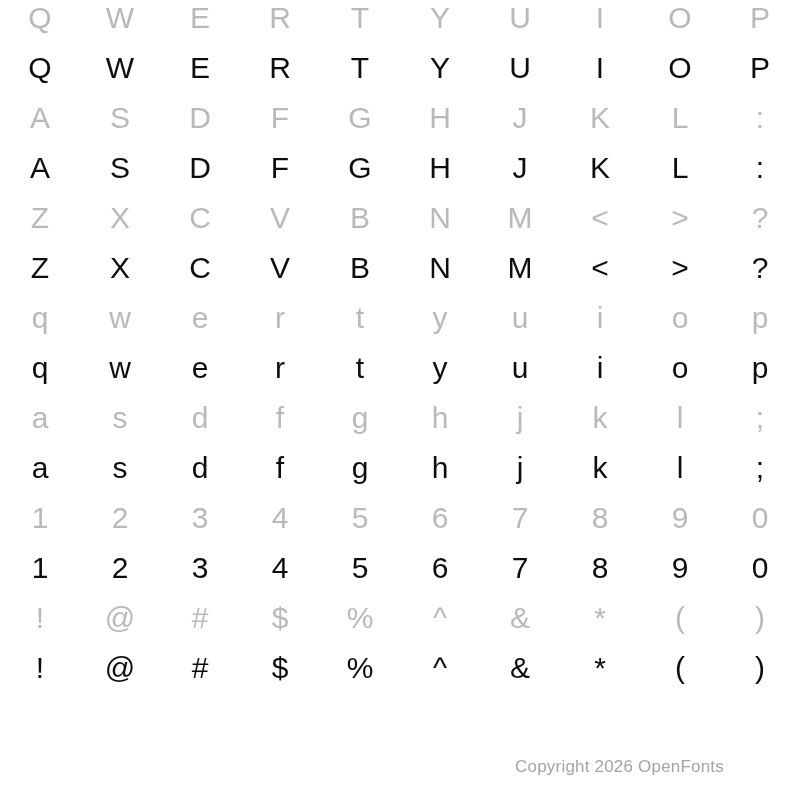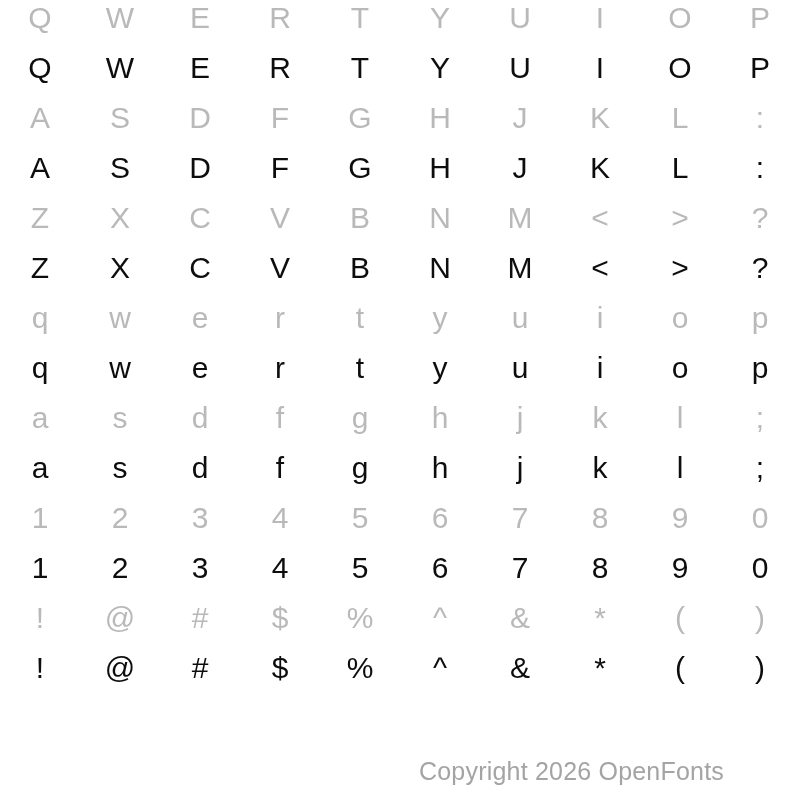--- a/index.html
+++ b/index.html
@@ -37,21 +37,21 @@
   .glyph-row.gray .glyph-cell {
     color: var(--gray-glyph, #b9b9b9);
   }
   .glyph-row.black .glyph-cell {
     color: var(--black-glyph, #0d0d0d);
   }
   .copyright {
     position: absolute;
     top: 757px;
     right: 76px;
-    font-size: 25px;
+    font-size: 17px;
     letter-spacing: 0.2px;
     color: var(--footer-gray, #a4a4a4);
   }
 </style>
 </head>
 <body>
 
 <div class="page" style="background: rgb(255, 255, 255);">
   <div class="character-grid">
       <div class="glyph-row gray">

